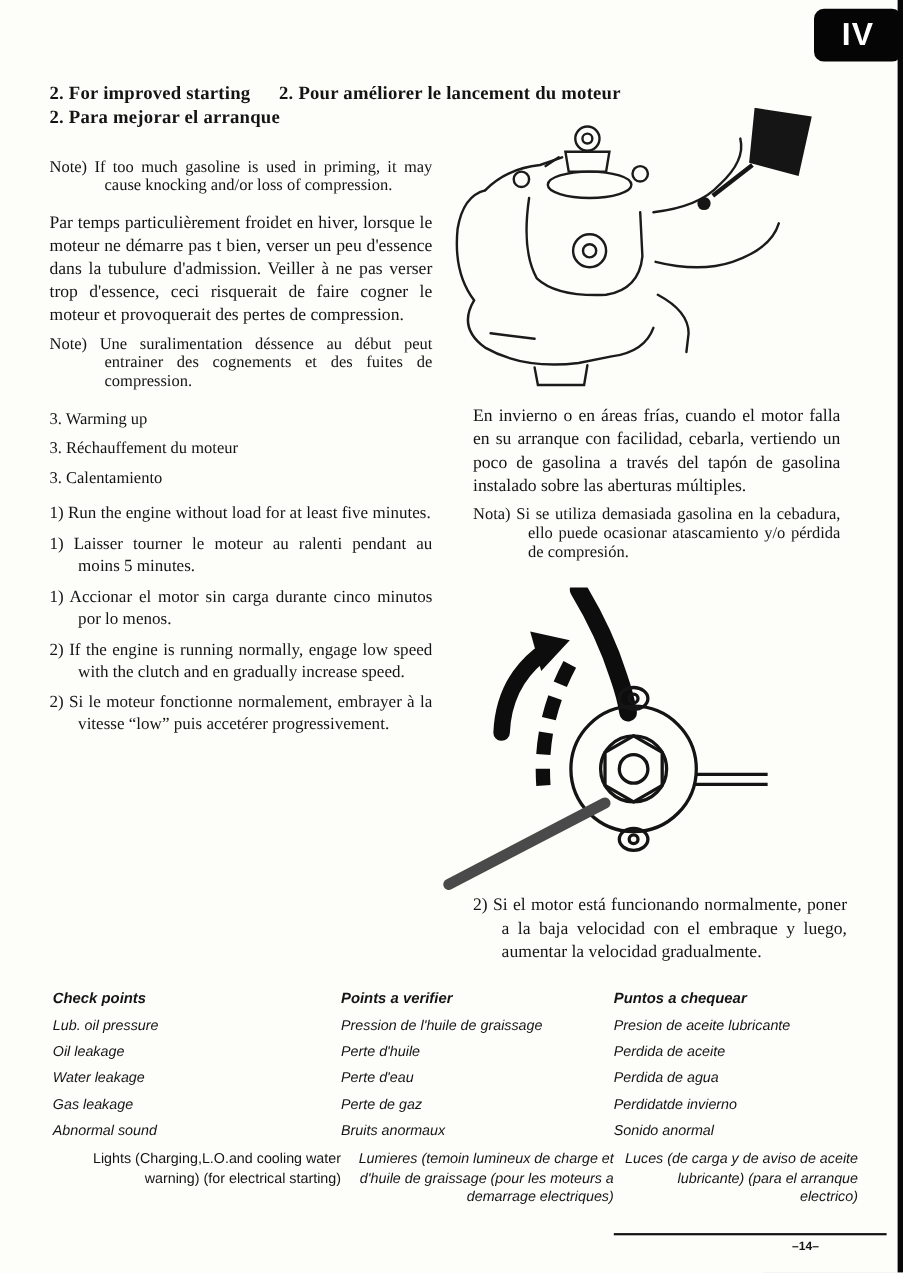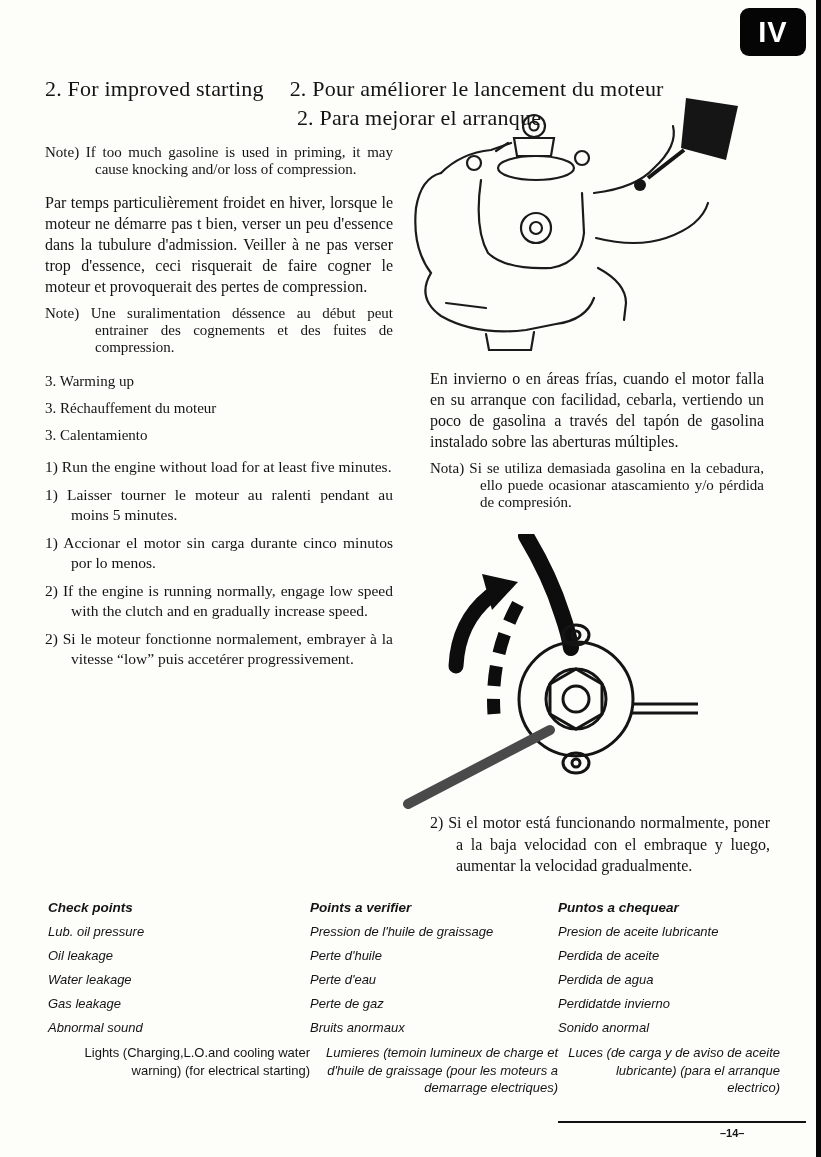--- a/index.html
+++ b/index.html
@@ -4,31 +4,31 @@
 <style>
   * { margin:0; padding:0; box-sizing:border-box; }
   html,body { background:#e9e9e9; }
   .page {
     position:relative; width:821px; height:1157px; margin:0 auto;
     background:#fdfdfa; color:#141414; overflow:hidden;
     font-family:"Liberation Serif", serif;
   }
   .edge { position:absolute; right:0; top:0; width:5px; height:100%; background:#070707; }
   .tab {
-    position:absolute; left:740px; top:8px; width:66px; height:48px;
+    position:absolute; left:740px; top:8px; width:80px; height:48px;
     background:#050505; border-radius:9px;
     display:flex; align-items:center; justify-content:center;
   }
   .tab span {
     color:#fff; font-family:"Liberation Sans", sans-serif;
     font-weight:bold; font-size:29px; letter-spacing:1px;
   }
   .headings { position:absolute; left:45px; top:74px; width:748px; }
   .h-row { display:flex; gap:26px; }
-  h1 { font-size:22px; font-weight:normal; line-height:1.32; letter-spacing:0.2px; white-space:nowrap;text-align:center; }
+  h1 { font-size:17px; font-weight:bold; line-height:1.32; letter-spacing:0.2px; white-space:nowrap; }
   .col-left { position:absolute; left:45px; top:136px; width:348px; }
   .body-p { font-size:16px; line-height:21px; text-align:justify; }
   .note-p {
     font-size:15px; line-height:17px; margin-top:8px;
     padding-left:50px; text-indent:-50px; text-align:justify;
   }
   .fr { margin-top:14px; }
   .h3-group { margin-top:12px; margin-bottom:6px; }
   .h3 { font-size:15px; font-weight:normal; line-height:27px; }
   .list-item {

